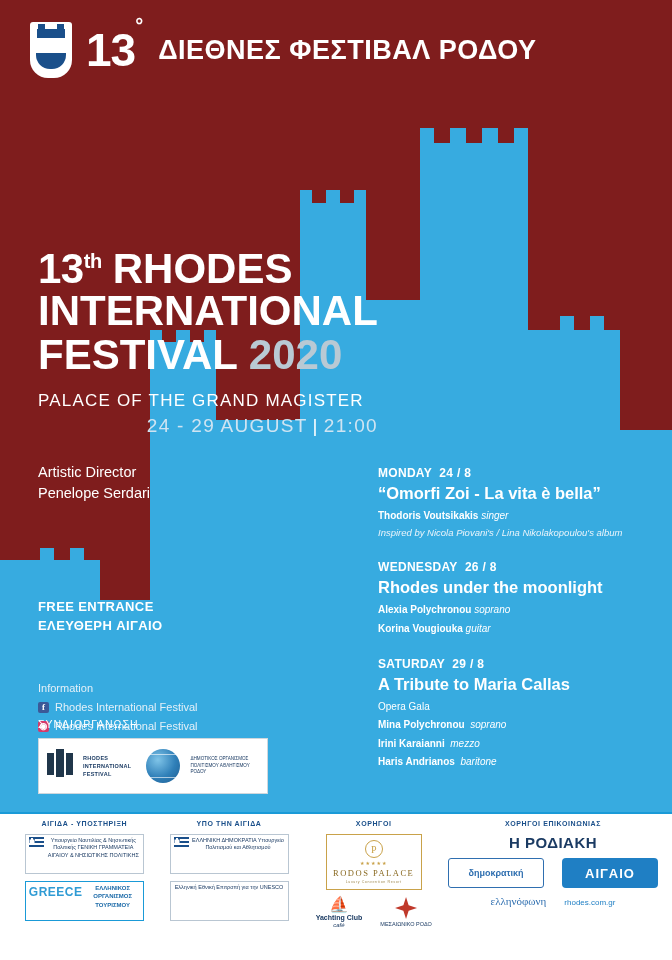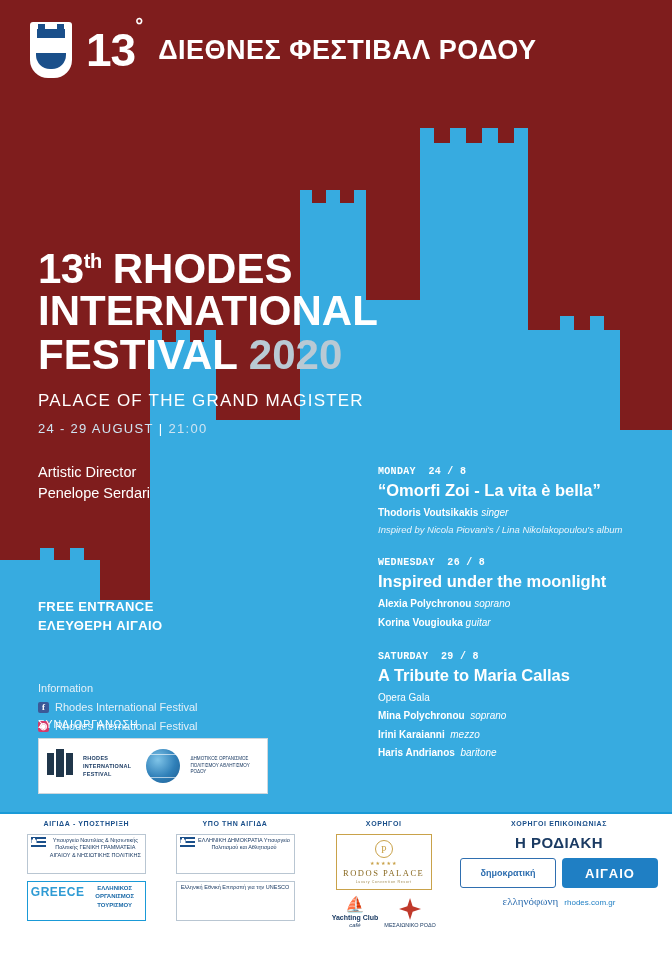--- a/index.html
+++ b/index.html
@@ -106,23 +106,24 @@
   }
   .t-line2 .year { color: #b9c9d4; }
   .t-venue {
     color: #ffffff;
     font-size: 17px;
     letter-spacing: 1.2px;
     margin-top: 14px;
   }
   .t-dates {
     color: #cfe4f2;
-    font-size: 13px;
+    font-size: 19px;
     letter-spacing: 1.3px;
-    margin-top: 10px;
+    margin-top: 4px;
+    text-align: right;
   }
   .t-dates .sep { color: #ffffff; margin: 0 5px; }
 
   
   .left-col { position: absolute; left: 38px; top: 462px; width: 300px; }
   .ad-label {
     color: #ffffff; font-size: 14.5px; line-height: 1.45;
   }
   .free {
     margin-top: 94px;
@@ -178,21 +179,21 @@
     content: ""; position: absolute; inset: 5px 0;
     border-top: 1px solid rgba(255,255,255,.6);
     border-bottom: 1px solid rgba(255,255,255,.6);
   }
   .coorg-text2 { font-size: 4.6px; color: #1b3b63; line-height: 1.5; }
 
   
   .programme { position: absolute; left: 378px; top: 466px; width: 270px; }
   .ev { margin-bottom: 22px; }
   .ev-date {
-    color: #ffffff; font-size: 10px; font-weight: bold; letter-spacing: 0.3px; font-family: Liberation Mono, monospace;
+    color: #ffffff; font-size: 12px; font-weight: bold; letter-spacing: 0.3px;
   }
   .ev-title {
     color: #ffffff; font-size: 16.5px; font-weight: bold; margin-top: 4px;
     line-height: 1.2;
   }
   .ev-sub { color: #ffffff; font-size: 10px; margin-top: 5px; line-height: 1.35; }
   .ev-sub .role { font-style: italic; font-weight: normal; }
   .ev-sub .name { font-weight: bold; }
   .ev-note {
     color: #eaf4fb; font-size: 9.5px; font-style: italic; margin-top: 5px;
@@ -281,21 +282,21 @@
     color: #2f6fb0; font-size: 9px; font-weight: bold;
   }
   .aigaio {
     width: 96px; height: 30px; background: #1f7fc4; border-radius: 4px;
     display: flex; align-items: center; justify-content: center;
     color: #ffffff; font-size: 13px; font-weight: bold; letter-spacing: 1px;
   }
   .ellinofoni { font-size: 11px; color: #2f6fb0; font-family: "Liberation Serif", serif; }
   .rhodes-com { font-size: 11px; color: #333; font-weight: bold; }
   .rhodes-com span { color: #1f7fc4; font-weight: normal; font-size: 8px; }
-  .row2 { display: flex; gap: 6px; align-items: flex-end; justify-content: center; width: 100%; }
+  .row2 { display: flex; gap: 18px; align-items: flex-start; justify-content: center; width: 100%; }
 </style>
 </head>
 <body>
 
 <div class="poster">
 
   <svg class="castle" viewBox="0 0 672 820" preserveAspectRatio="none">
     <g fill="#37abe0">
 
       <path d="M150,360 L150,330 L162,330 L162,342 L176,342 L176,330 L190,330 L190,342 L204,342 L204,330 L216,330 L216,820 L150,820 Z"></path>
@@ -390,21 +391,21 @@
         <span class="name">Thodoris Voutsikakis</span>
         <span class="role">singer</span>
       </div>
       <div class="ev-note">Inspired by Nicola Piovani's / Lina Nikolakopoulou's album</div>
     </div>
 
     <div class="ev">
       <div class="ev-date">
         <span>WEDNESDAY</span>&nbsp;&nbsp;<span>26 / 8</span>
       </div>
-      <div class="ev-title">Inspired under the moonlight</div>
+      <div class="ev-title">Rhodes under the moonlight</div>
       <div class="ev-sub">
         <span class="name">Alexia Polychronou</span>
         <span class="role">soprano</span>
       </div>
       <div class="ev-sub">
         <span class="name">Korina Vougiouka</span>
         <span class="role">guitar</span>
       </div>
     </div>
 

